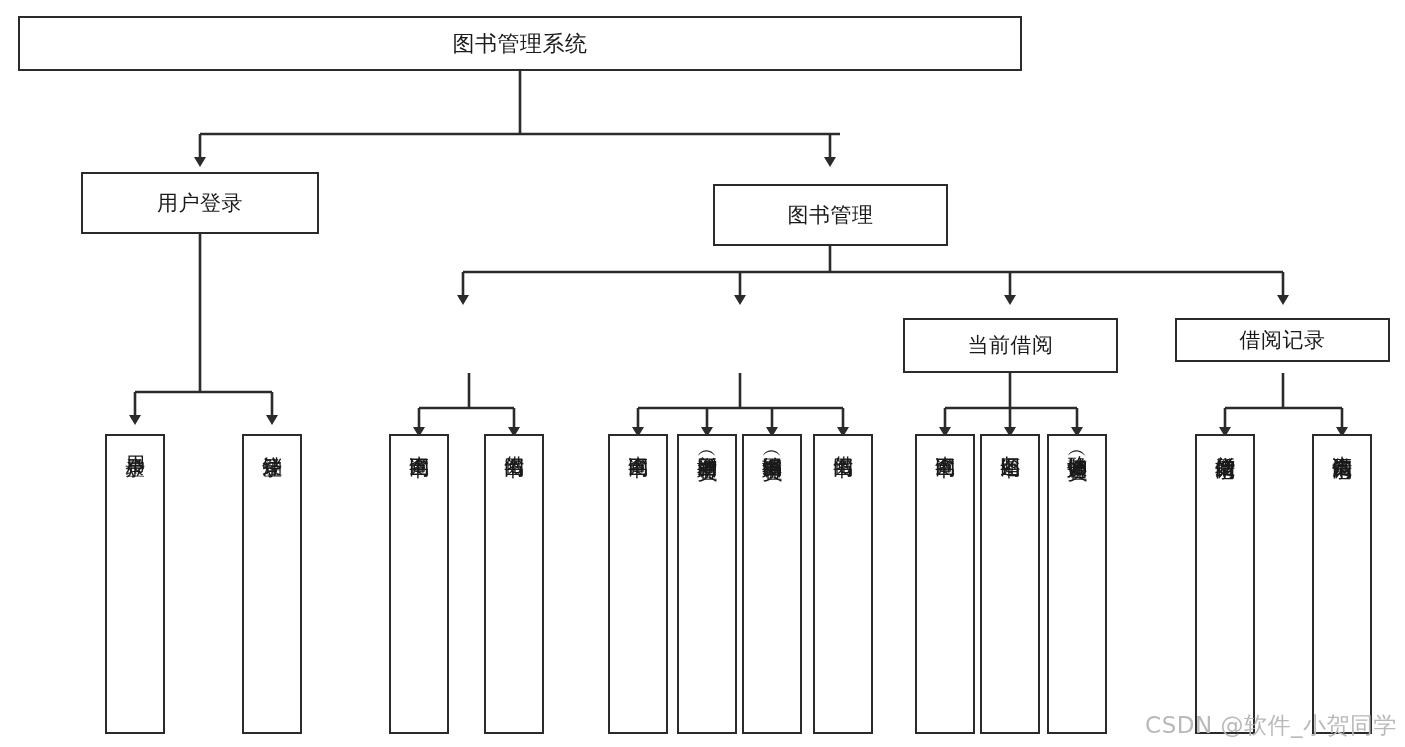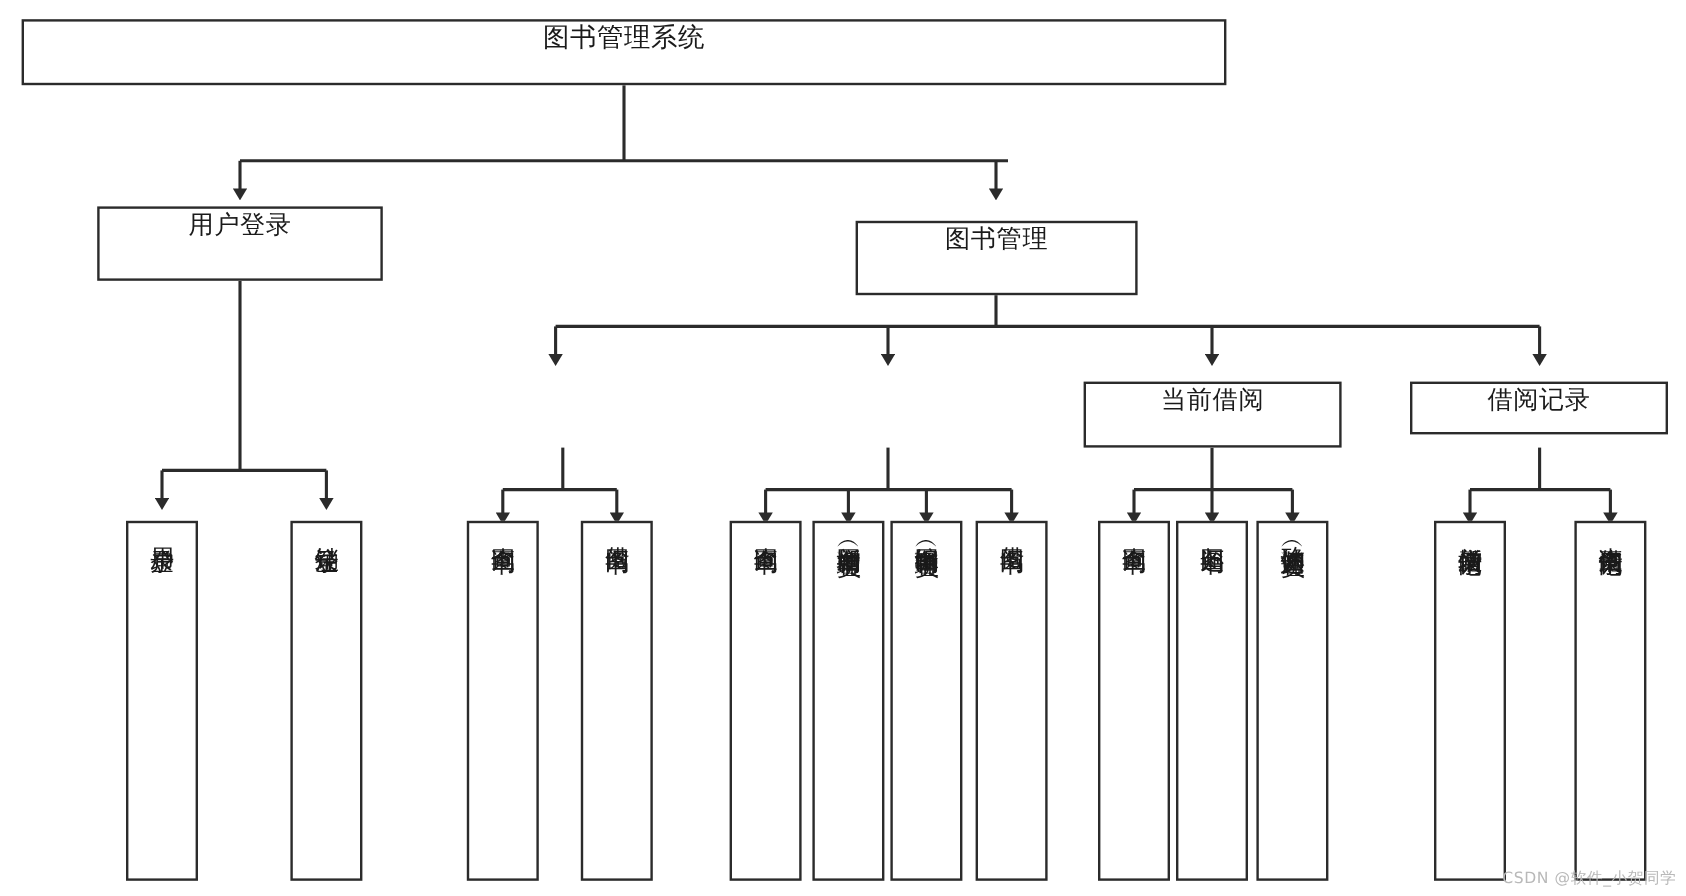--- a/index.html
+++ b/index.html
@@ -21,20 +21,21 @@
     top: 0;
     width: 1405px;
     height: 747px;
   }
   .node {
     position: absolute;
     box-sizing: border-box;
     background: #ffffff;
     border: 2px solid #2b2b2b;
     display: flex;
+    align-items: center;
     justify-content: center;
     z-index: 2;
   }
   .node .label {
     font-size: 21px;
     color: #1a1a1a;
     line-height: 1.25;
     letter-spacing: 0.5px;
     white-space: nowrap;
   }
@@ -50,21 +51,21 @@
     font-size: 20px;
     line-height: 1.08;
     letter-spacing: 1px;
     white-space: nowrap;
   }
   .node.root .label { font-size: 22px; }
   .watermark {
     position: absolute;
     right: 8px;
     bottom: 6px;
-    font-size: 13px;
+    font-size: 23px;
     color: #b9b9b9;
     letter-spacing: 0.5px;
     z-index: 3;
     white-space: nowrap;
   }
 </style>
 </head>
 <body>
 
 <div id="canvas">

